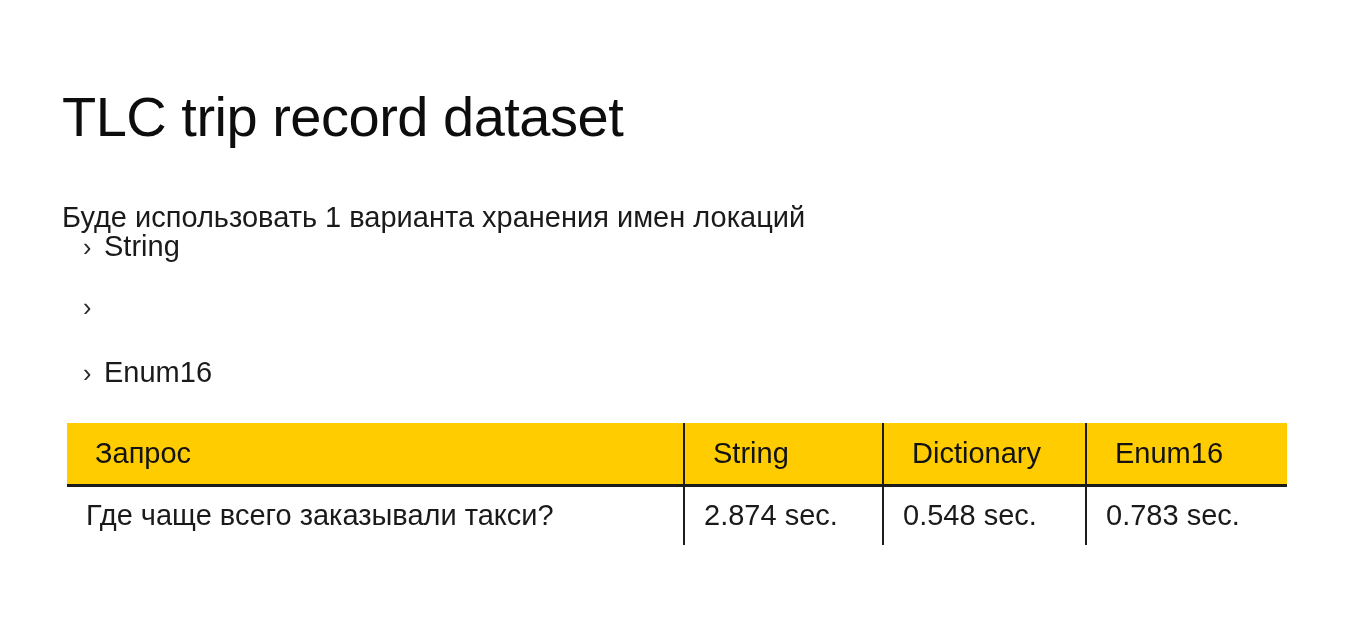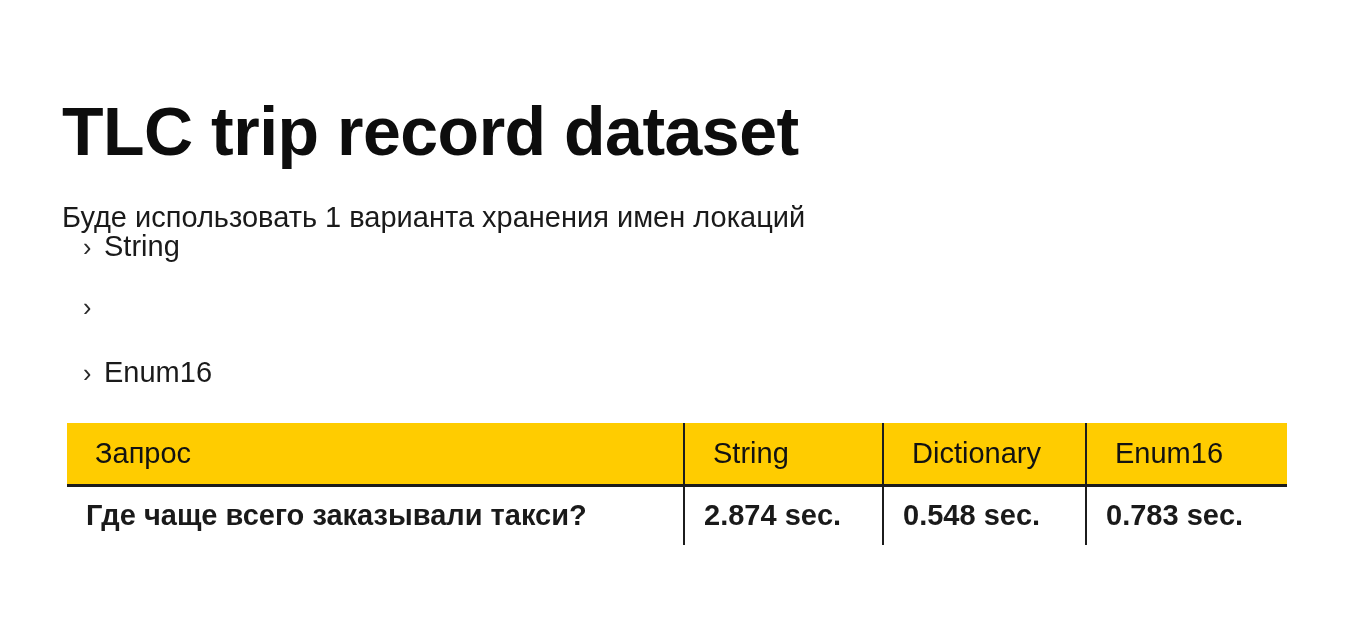--- a/index.html
+++ b/index.html
@@ -20,22 +20,22 @@
     position: absolute;
     inset: 0;
     background: #ffffff;
   }
 
   
   .slide-title {
     position: absolute;
     left: 62px;
     top: 48px;
-    font-size: 68px;
-    font-weight: 700;
+    font-size: 56px;
+    font-weight: 400;
     letter-spacing: -0.5px;
     line-height: 1.1;
     color: #0d0d0d;
     white-space: nowrap;
   }
 
   
   .slide-subtitle {
     position: absolute;
     left: 62px;
@@ -106,21 +106,21 @@
     white-space: nowrap;
     overflow: hidden;
   }
   .perf-table thead th:last-child {
     border-right: none;
   }
 
   .perf-table tbody td {
     height: 60px;
     font-size: 29px;
-    font-weight: 700;
+    font-weight: 400;
     color: #1a1a1a;
     text-align: left;
     padding: 0 0 0 19px;
     border-right: 2px solid #1c1c1c;
     background: #ffffff;
     box-sizing: border-box;
     white-space: nowrap;
     overflow: hidden;
     margin-top: 32px;
   }

